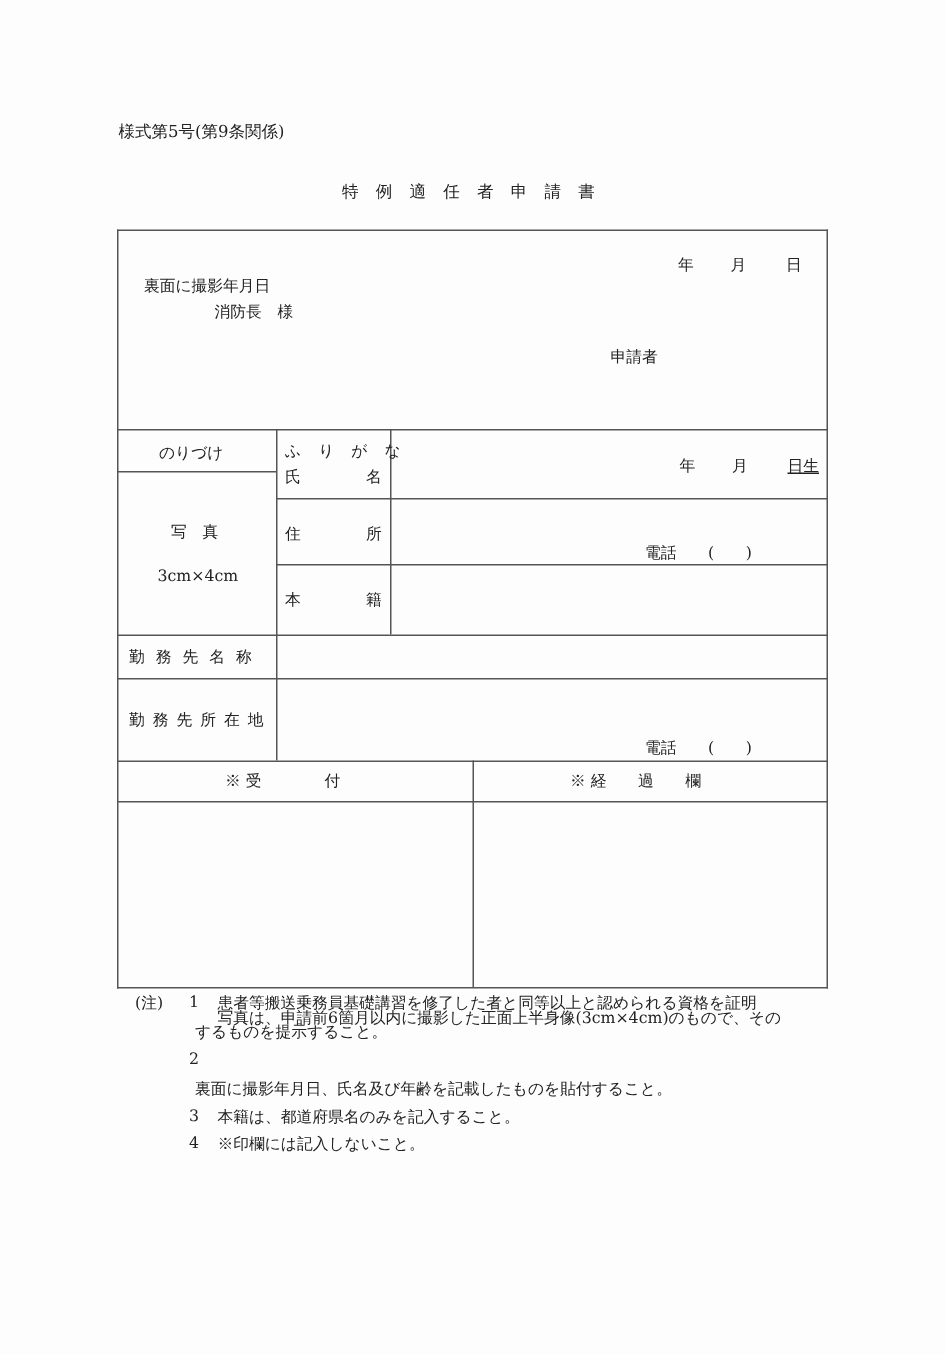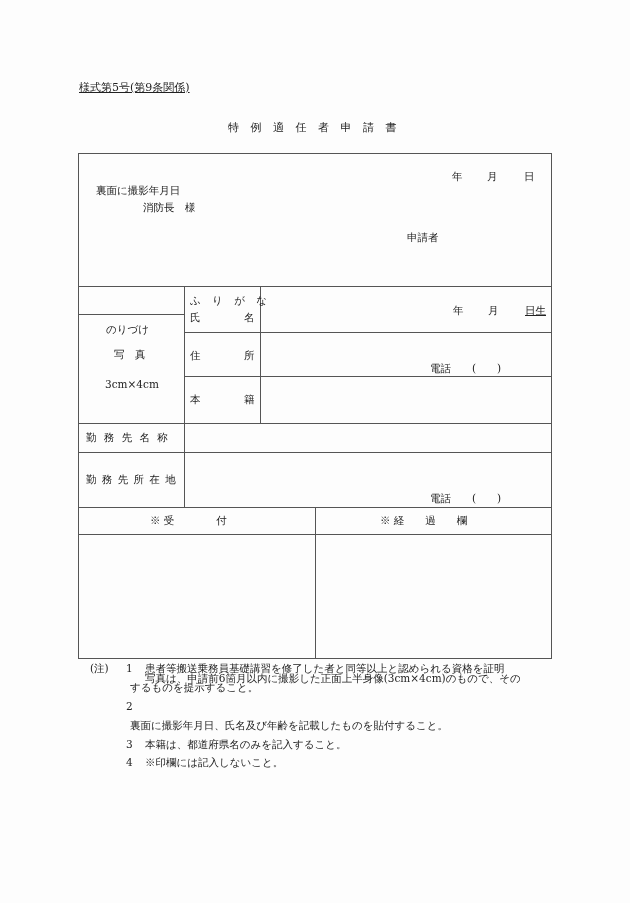--- a/index.html
+++ b/index.html
@@ -8,21 +8,21 @@
   .abs { position: absolute; white-space: nowrap; }
   .t10 { font-size: 10.5px; }
   .t11 { font-size: 11px; }
   .line { position: absolute; background: #555; }
   .h { height: 1px; }
   .v { width: 1px; }
 </style>
 </head>
 <body>
 
-<div class="abs t11" style="left:79px;top:80px;text-decoration:underline;">様式第5号(第9条関係)</div>
+<div class="abs t11" style="left:79px;top:80px;">様式第5号(第9条関係)</div>
 <div class="abs t11" style="left:228px;top:120px;letter-spacing:4px;">特 例 適 任 者 申 請 書</div>
 
 <div>
   <div class="line h" style="left:78px;top:153px;width:474px;"></div>
   <div class="line h" style="left:78px;top:286px;width:474px;"></div>
   <div class="line h" style="left:78px;top:314px;width:106px;"></div>
   <div class="line h" style="left:184px;top:332px;width:368px;"></div>
   <div class="line h" style="left:184px;top:376px;width:368px;"></div>
   <div class="line h" style="left:78px;top:423px;width:474px;"></div>
   <div class="line h" style="left:78px;top:452px;width:474px;"></div>
@@ -39,21 +39,21 @@
 
 <div>
   <span class="abs t10" style="left:452px;top:170px;">年</span>
   <span class="abs t10" style="left:487px;top:170px;">月</span>
   <span class="abs t10" style="left:524px;top:170px;">日</span>
   <span class="abs t10" style="left:96px;top:184px;">裏面に撮影年月日</span>
   <span class="abs t10" style="left:143px;top:201px;">消防長　様</span>
   <span class="abs t10" style="left:407px;top:231px;">申請者</span>
 </div>
 
-<span class="abs t10" style="left:106px;top:295px;margin-top:28px;">のりづけ</span>
+<span class="abs t10" style="left:106px;top:295px;">のりづけ</span>
 <div class="abs" style="left:79px;top:315px;width:105px;height:108px;"></div>
 <span class="abs t10" style="left:114px;top:348px;">写　真</span>
 <span class="abs t10" style="left:105px;top:378px;">3cm×4cm</span>
 
 <span class="abs t10" style="left:190px;top:294px;letter-spacing:4px;">ふ り が な</span>
 <span class="abs t10" style="left:190px;top:311px;">氏</span>
 <span class="abs t10" style="left:244px;top:311px;">名</span>
 <div class="abs" style="left:261px;top:287px;width:290px;height:45px;"></div>
 <span class="abs t10" style="left:453px;top:304px;">年</span>
 <span class="abs t10" style="left:488px;top:304px;">月</span>

